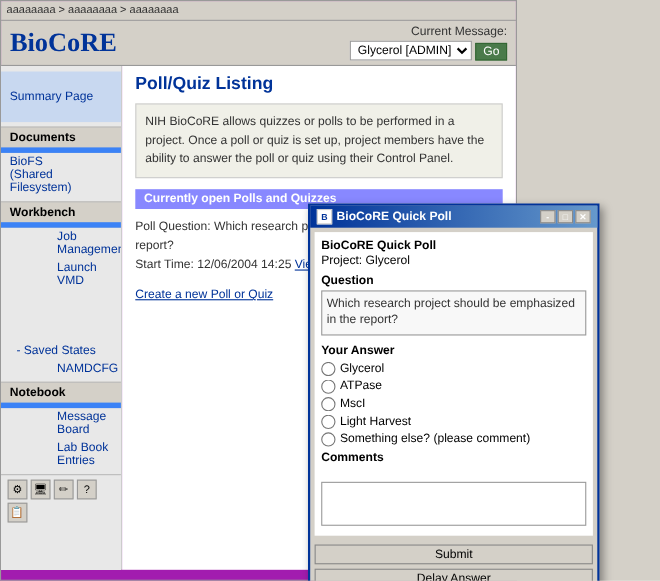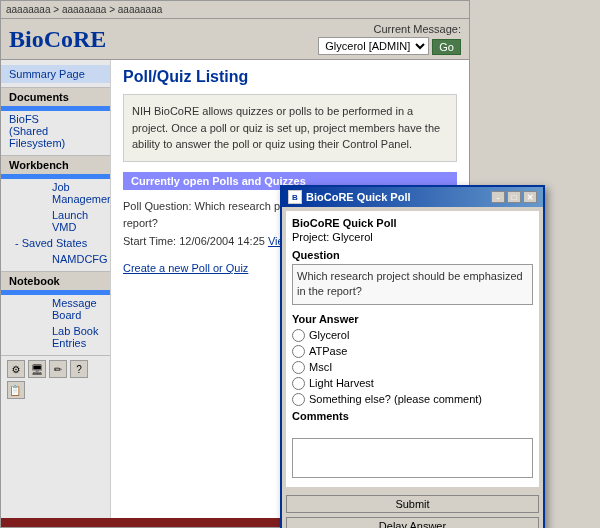--- a/index.html
+++ b/index.html
@@ -10,21 +10,21 @@
       width: 600px;
       height: 528px;
       overflow: hidden;
       position: relative;
     }
 
     
     .browser-window {
       width: 470px;
       height: 528px;
-      background: #7f1d1d;
+      background: #a21caf;
       border: 1px solid #999;
       position: absolute;
       top: 0;
       left: 0;
     }
 
     .browser-toolbar {
       background: #d4d0c8;
       padding: 3px 5px;
       border-bottom: 1px solid #999;
@@ -92,21 +92,21 @@
       width: 110px;
       min-width: 110px;
       background: #e8e8e8;
       border-right: 1px solid #ccc;
       padding: 5px 0;
       overflow-y: auto;
     }
 
     .sidebar-summary {
       background: #c8d8f0;
-      padding: 3px 8px;
+      padding: 17px 8px;
       font-size: 11px;
       color: #003399;
       cursor: pointer;
       margin-bottom: 4px;
     }
 
     .sidebar-section-label {
       background: #d4d0c8;
       padding: 3px 8px;
       font-size: 11px;
@@ -125,20 +125,21 @@
       text-decoration: none;
       margin-left: 43px;
     }
 
     .sidebar-link-indent {
       padding: 2px 8px 2px 14px;
       font-size: 11px;
       color: #003399;
       cursor: pointer;
       display: block;
+      margin-top: 48px;
     }
 
     .sidebar-link-bifs {
       padding: 2px 8px;
       font-size: 11px;
       color: #003399;
       cursor: pointer;
     }
 
     .sidebar-tools {

